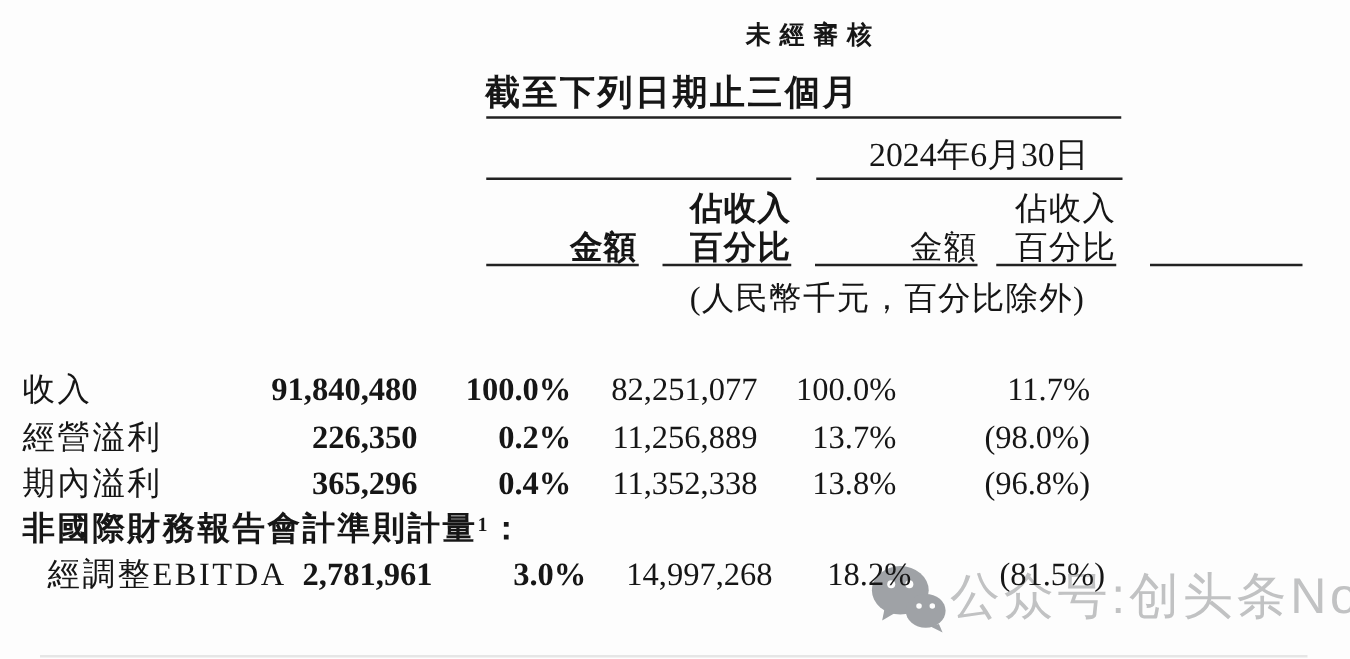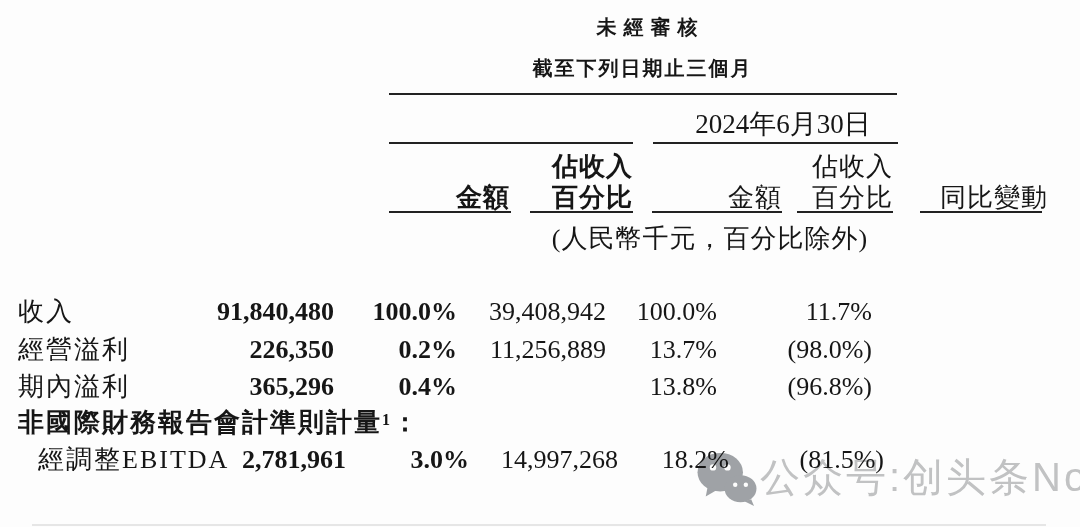--- a/index.html
+++ b/index.html
@@ -7,21 +7,21 @@
     position:relative;width:1080px;height:527px;overflow:hidden;
     background:#fdfdfd;color:#161616;
     font-family:"Liberation Serif","DejaVu Serif",serif;
   }
   .abs{position:absolute;white-space:nowrap;}
   .layer-table{position:absolute;inset:0;z-index:2;}
   .layer-watermark{position:absolute;inset:0;z-index:1;}
 
   
   .title1{top:14px;left:396px;width:509px;text-align:center;font-weight:bold;font-size:20px;letter-spacing:7px;}
-  .title2{top:55px;left:388px;width:509px;text-align:center;font-weight:bold;font-size:20px;letter-spacing:2px;}
+  .title2{top:55px;left:388px;width:509px;text-align:left;font-weight:bold;font-size:28px;letter-spacing:2px;}
   .rule{background:#222222;height:2px;}
   .rule-top{top:93px;left:389px;width:508px;}
   .date-2025{top:106px;left:399px;width:234px;text-align:center;font-weight:bold;font-size:27px;}
   .date-2024{top:106px;left:668px;width:230px;text-align:center;font-size:27px;}
   .rule-d2025{top:142px;left:389px;width:244px;}
   .rule-d2024{top:142px;left:653px;width:245px;}
 
   .sub{font-size:26px;letter-spacing:1px;}
   .r-c1{right:570px;text-align:right;}
   .r-c2{right:447px;text-align:right;}
@@ -92,52 +92,52 @@
     <div class="abs date-2024">2024年6月30日</div>
     <div class="abs rule rule-d2025"></div>
     <div class="abs rule rule-d2024"></div>
 
     <div class="abs sub sub-line1 r-c2 b">佔收入</div>
     <div class="abs sub sub-line2 r-c1 b">金額</div>
     <div class="abs sub sub-line2 r-c2 b">百分比</div>
     <div class="abs sub sub-line1 r-c4">佔收入</div>
     <div class="abs sub sub-line2 r-c3">金額</div>
     <div class="abs sub sub-line2 r-c4">百分比</div>
-    <div class="abs sub sub-line2 r-c5">同比變動</div>
 
     <div class="abs rule rule-u1"></div>
     <div class="abs rule rule-u2"></div>
     <div class="abs rule rule-u3"></div>
     <div class="abs rule rule-u4"></div>
     <div class="abs rule rule-u5"></div>
 
     <div class="abs unit-note">(人民幣千元，百分比除外)</div>
 
     <div class="row row-y0">
       <span class="cell lbl">收入</span>
       <span class="cell r-c1 b">91,840,480</span>
       <span class="cell r-c2 b">100.0%</span>
-      <span class="cell r-c3">39,408,942</span>
+      <span class="cell r-c3">82,251,077</span>
       <span class="cell r-c4">100.0%</span>
       <span class="cell r-c5">11.7%</span>
     </div>
 
     <div class="row row-y1">
       <span class="cell lbl">經營溢利</span>
       <span class="cell r-c1 b">226,350</span>
       <span class="cell r-c2 b">0.2%</span>
       <span class="cell r-c3">11,256,889</span>
       <span class="cell r-c4">13.7%</span>
       <span class="cell r-c5">(98.0%)</span>
     </div>
 
     <div class="row row-y2">
       <span class="cell lbl">期內溢利</span>
       <span class="cell r-c1 b">365,296</span>
       <span class="cell r-c2 b">0.4%</span>
+      <span class="cell r-c3">11,352,338</span>
       <span class="cell r-c4">13.8%</span>
       <span class="cell r-c5">(96.8%)</span>
     </div>
 
     <div class="row row-y3">
       <span class="cell lbl b"><span>非國際財務報告會計準則計量</span><sup class="fn">1</sup><span>：</span></span>
     </div>
 
     <div class="row row-y4">
       <span class="cell lbl-indent">經調整EBITDA</span>

